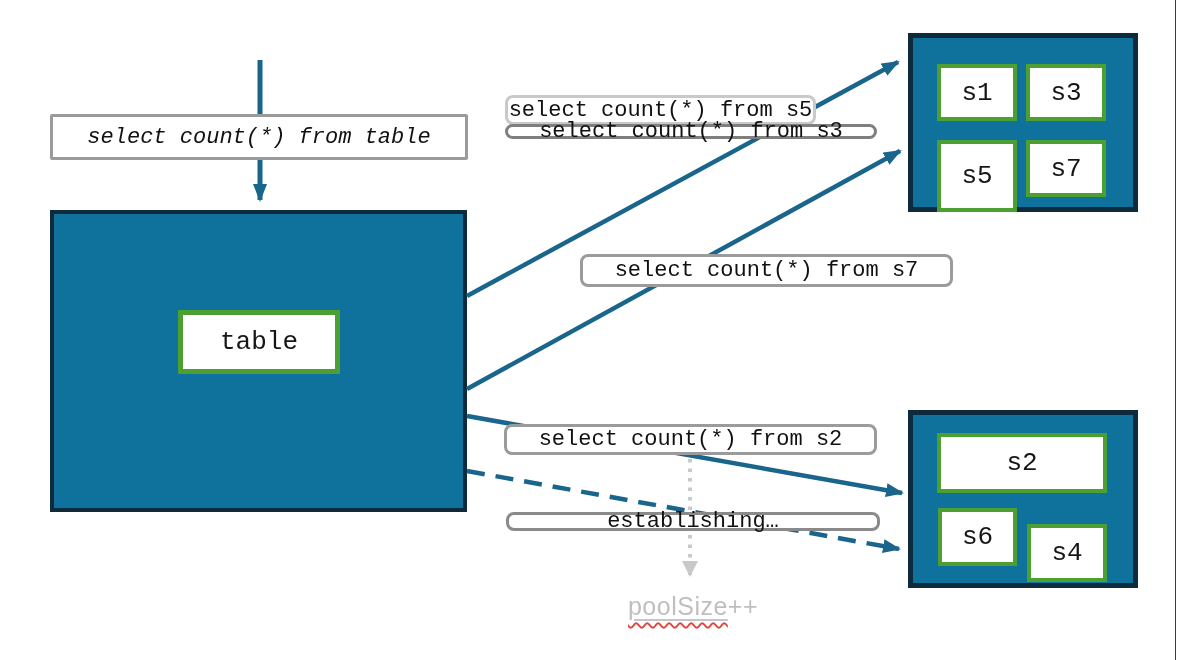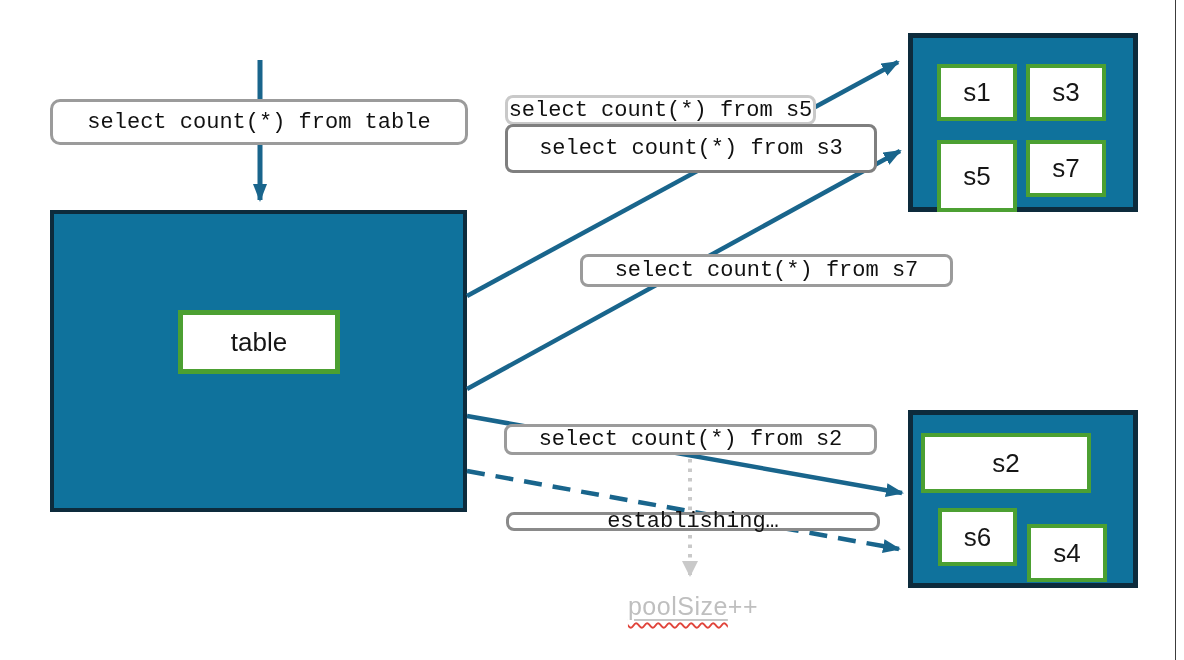--- a/index.html
+++ b/index.html
@@ -12,30 +12,30 @@
   #slide-edge { left:1175px; top:0; width:1px; height:660px; background:#3c3c3c; }
 
   
   .teal-node { background:#0f729c; border:4px solid #0d2b3c; z-index:1; }
   #table-node { left:50px; top:210px; width:417px; height:302px; }
   #pool-top   { left:908px; top:33px;  width:230px; height:179px; border-width:5px; }
   #pool-bottom{ left:908px; top:410px; width:230px; height:178px; border-width:5px; }
 
   .shard { position:absolute; box-sizing:border-box; background:#ffffff; border:4px solid #4ca032;
            display:flex; align-items:center; justify-content:center;
-           font-family:Liberation Sans, sans-serif; font-size:26px; color:#161616; }
+           font-family:Liberation Mono, monospace; font-size:26px; color:#161616; }
   #table-inner { left:124px; top:96px; width:162px; height:64px; border-width:5px; }
 
   
   .qlabel { background:#ffffff; border:3px solid #9b9b9b; border-radius:8px; z-index:3;
             display:flex; align-items:center; justify-content:center;
             font-family:"Liberation Mono", monospace; font-size:22px; color:#111111; white-space:nowrap; }
-  #q-table { left:50px;  top:99px; width:418px; height:46px; border-radius:10px; }
+  #q-table { left:50px;  top:114px; width:418px; height:46px; border-radius:2px;font-style:italic; }
   #q-s5    { left:505px; top:95px;  width:311px; height:30px; border-color:#c9c9c9; }
-  #q-s3    { left:505px; top:124px; width:372px; height:49px; border-color:#7f7f7f;text-align:right; }
+  #q-s3    { left:505px; top:124px; width:372px; height:15px; border-color:#7f7f7f;text-align:right; }
   #q-s7    { left:580px; top:254px; width:373px; height:33px; }
   #q-s2    { left:504px; top:424px; width:373px; height:31px; }
   #q-est   { left:506px; top:512px; width:374px; height:19px; border-color:#8a8a8a; }
 
   #arrow-layer { left:0; top:0; width:1184px; height:660px; z-index:2; pointer-events:none; }
 
   
   #pool-caption { left:553px; top:592px; width:280px; text-align:center; z-index:1;
                   font-size:25px; color:#bfbfbf; letter-spacing:0.5px; }
   .pool-underline { text-decoration:underline; text-decoration-color:#c6c6c6;
@@ -54,21 +54,21 @@
 </div>
 
 <div class="abs teal-node" id="pool-top">
   <div class="shard" style="left:24px;top:26px;width:80px;height:57px;">s1</div>
   <div class="shard" style="left:113px;top:26px;width:80px;height:57px;">s3</div>
   <div class="shard" style="left:24px;top:102px;width:80px;height:72px;">s5</div>
   <div class="shard" style="left:113px;top:102px;width:80px;height:57px;">s7</div>
 </div>
 
 <div class="abs teal-node" id="pool-bottom">
-  <div class="shard" style="left:8px;top:18px;width:170px;height:60px;">s2</div>
+  <div class="shard" style="left:24px;top:18px;width:170px;height:60px;">s2</div>
   <div class="shard" style="left:25px;top:93px;width:79px;height:58px;">s6</div>
   <div class="shard" style="left:114px;top:93px;width:80px;height:58px;margin-top:16px;">s4</div>
 </div>
 
 <svg class="abs" id="arrow-layer" viewBox="0 0 1184 660" xmlns="http://www.w3.org/2000/svg">
   <defs>
     <marker id="ah-teal" markerUnits="userSpaceOnUse" markerWidth="20" markerHeight="16" refX="16" refY="7" orient="auto">
       <path d="M0,0 L18,7 L0,14 Z" fill="#19658C"></path>
     </marker>
     <marker id="ah-gray" markerUnits="userSpaceOnUse" markerWidth="20" markerHeight="18" refX="14" refY="8" orient="auto">

